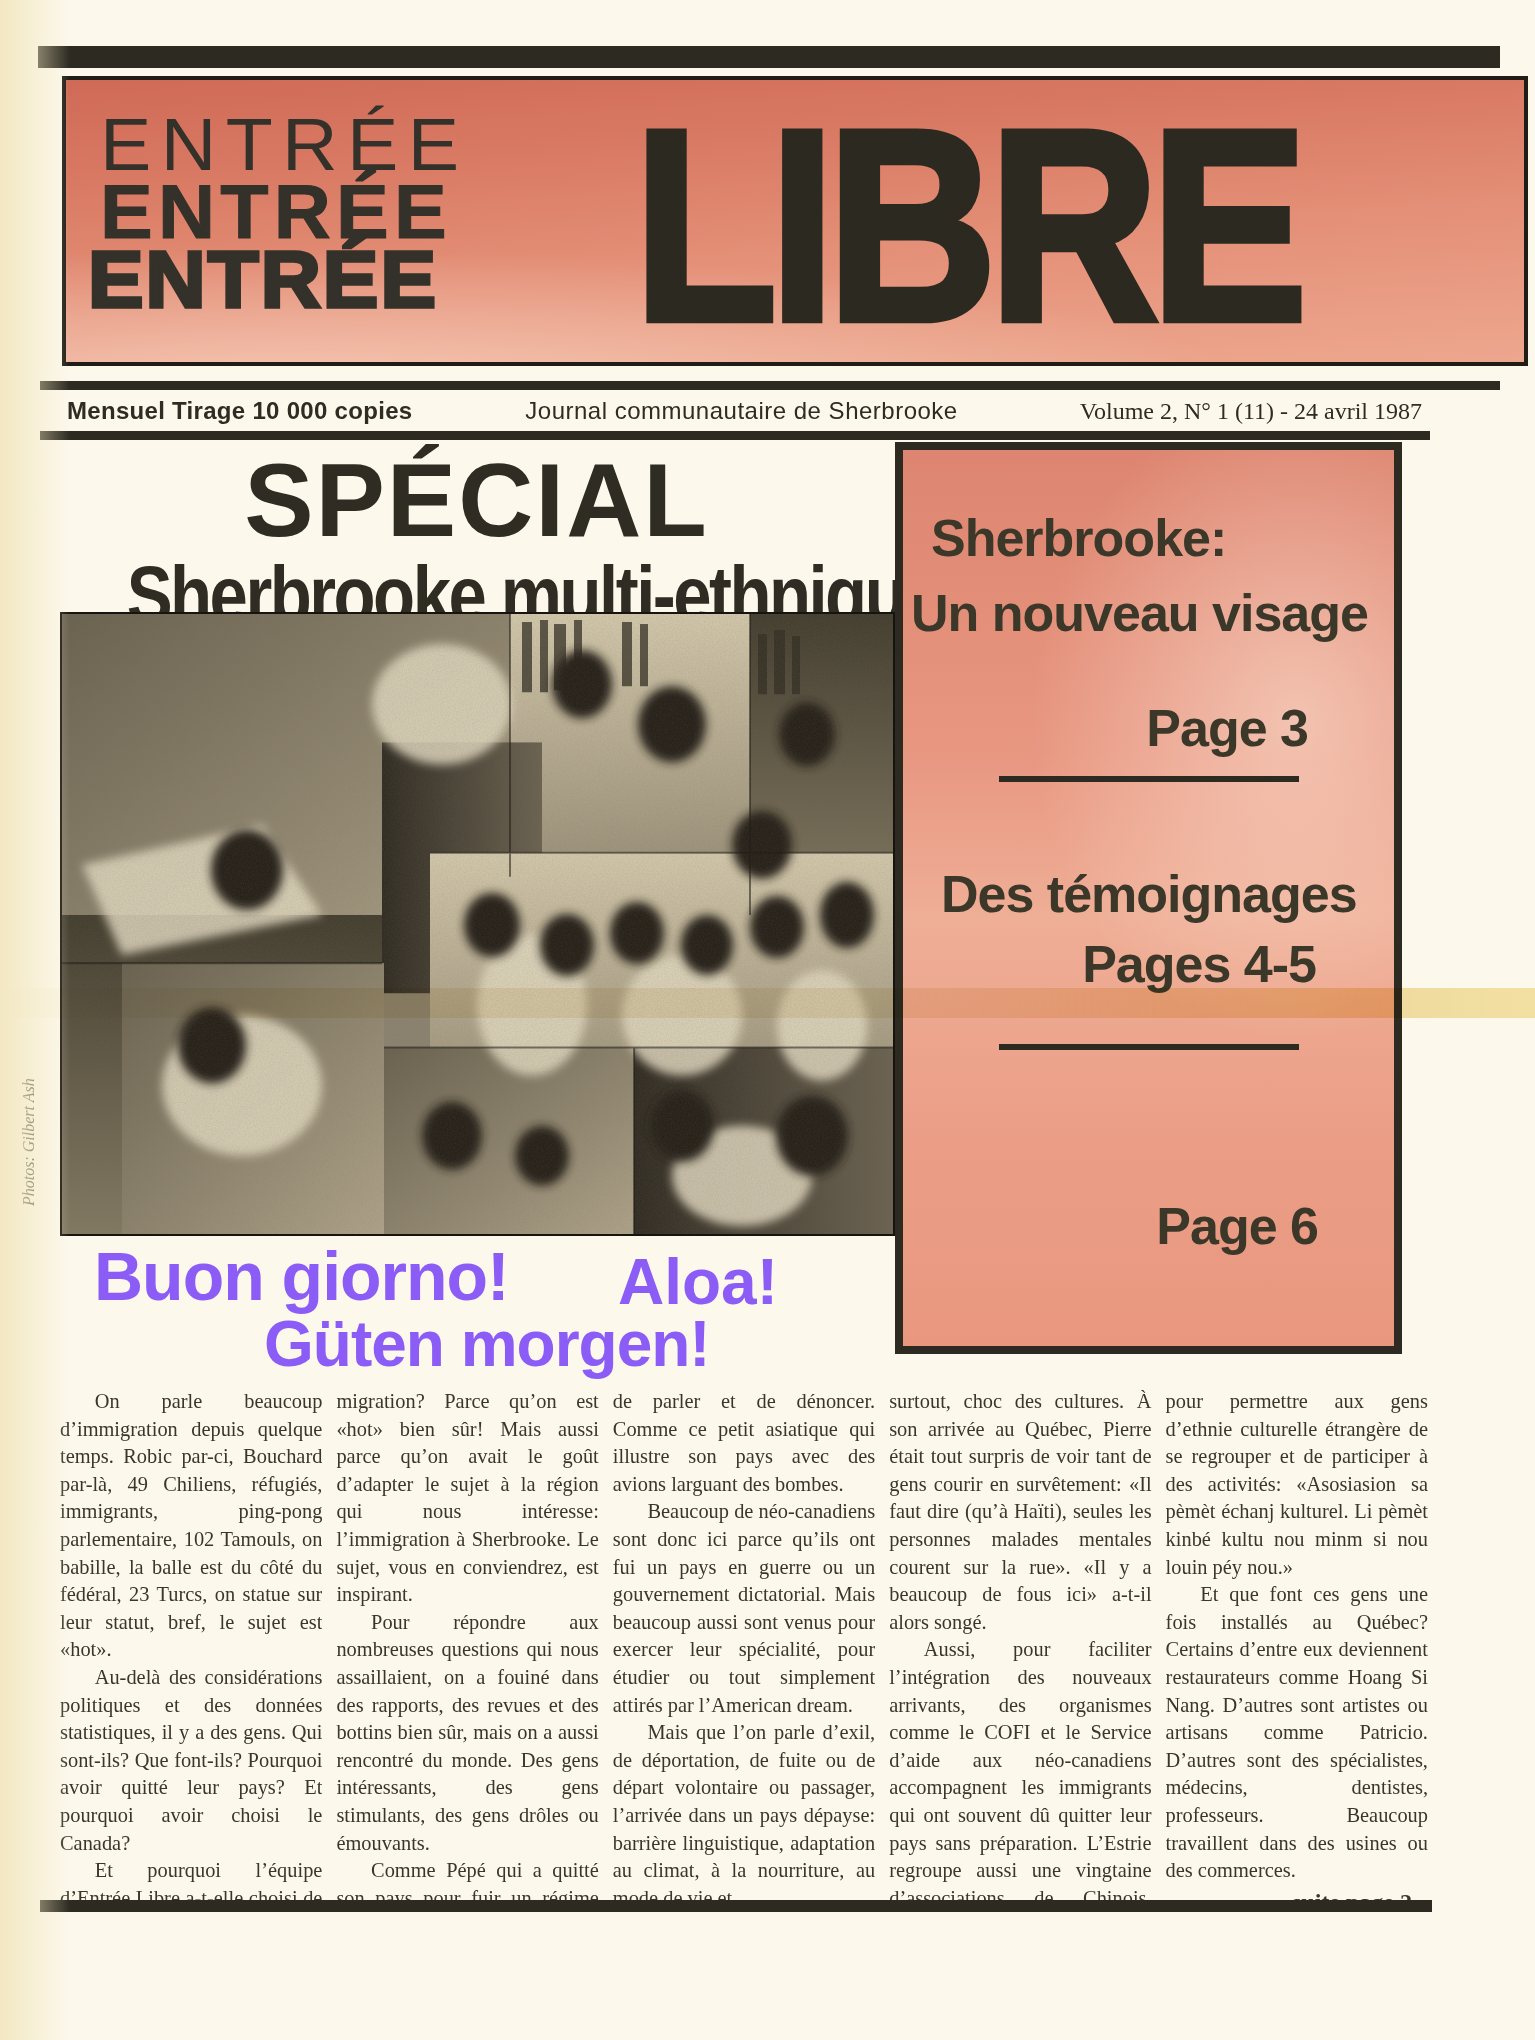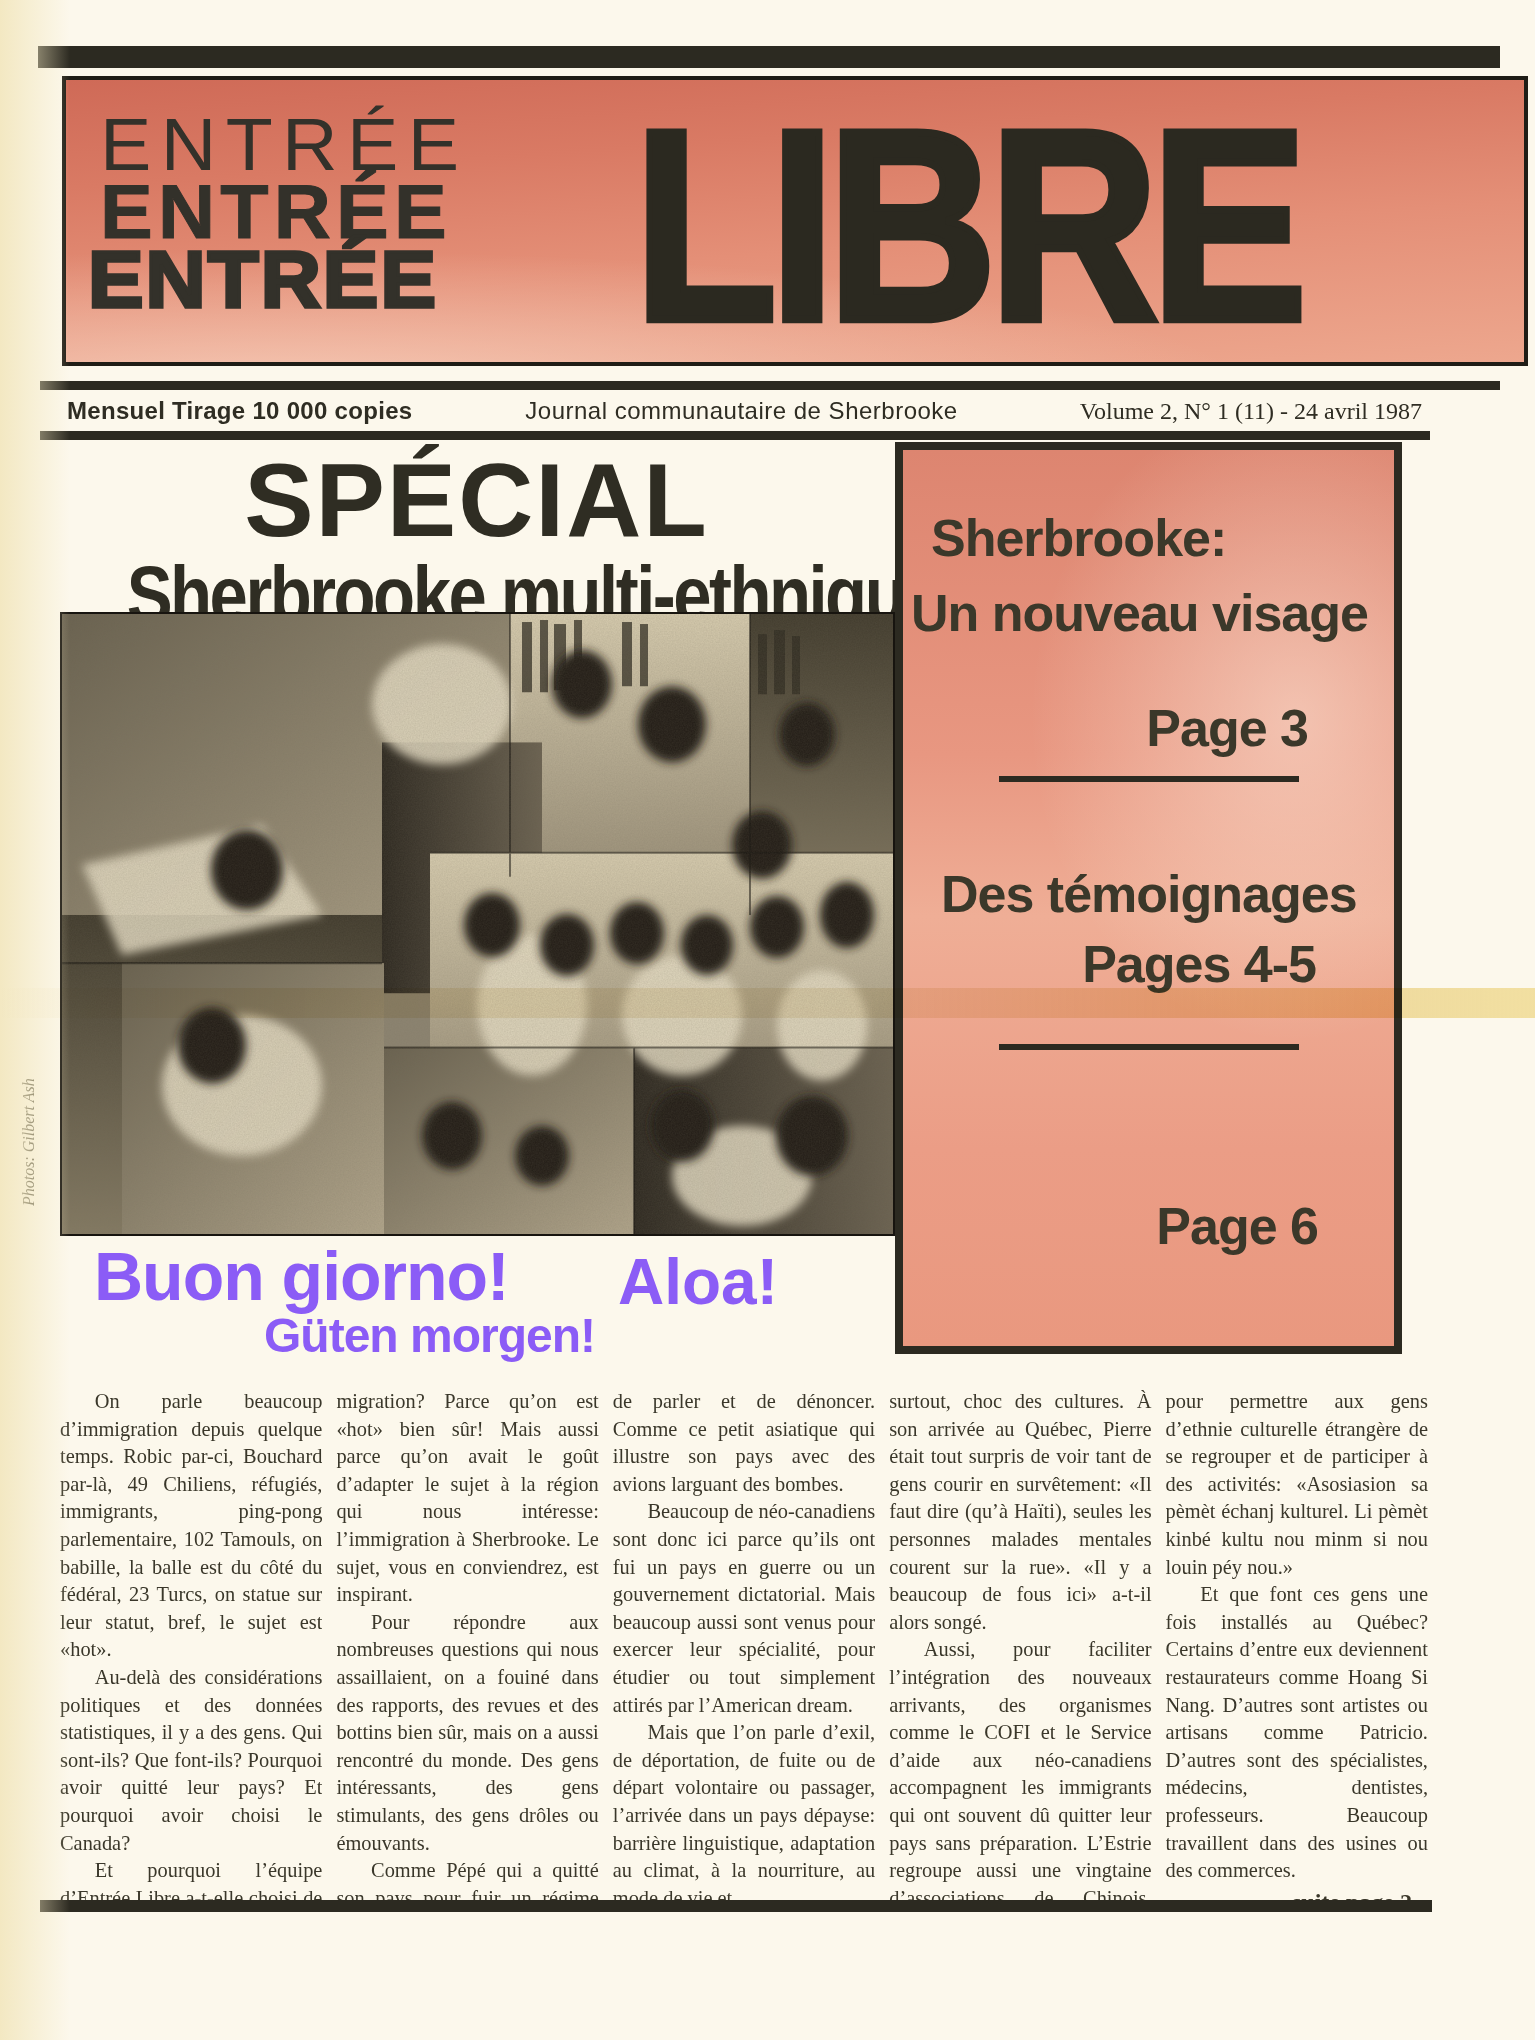--- a/index.html
+++ b/index.html
@@ -70,21 +70,21 @@
   .credit{
     position:absolute; left:-24px; bottom:28px;
     transform:rotate(-90deg); transform-origin:left bottom;
     font-style:italic; font-size:16px; color:#45412f; white-space:nowrap;
   }
   .subheads{ position:absolute; left:0; top:788px; width:833px; height:150px;
     font-family:"Liberation Sans",sans-serif; font-weight:700; color:#8b5cf6; }
   .sub{ position:absolute; white-space:nowrap; line-height:1; }
   .sub-left{ left:34px; top:6px; font-size:68px; letter-spacing:-1px;}
   .sub-right{ left:558px; top:14px; font-size:64px;}
-  .sub-center{ left:204px; top:76px; font-size:48px; letter-spacing:-1px;}
+  .sub-center{ left:204px; top:76px; font-size:64px; letter-spacing:-1px;}
 
   
   .sidebar{
     position:absolute; left:895px; top:442px; width:507px; height:912px;
     border:8px solid #2c2a21; box-sizing:border-box;
     background:
       radial-gradient(90% 60% at 80% 30%, rgba(255,240,226,.5) 0%, rgba(255,240,226,0) 60%),
       linear-gradient(180deg,#dd8570 0%, #e89781 34%, #efae96 52%, #eb9d86 78%, #e9987f 100%);
     font-family:"Liberation Sans",sans-serif; font-weight:700; color:#3b382a;
   }

